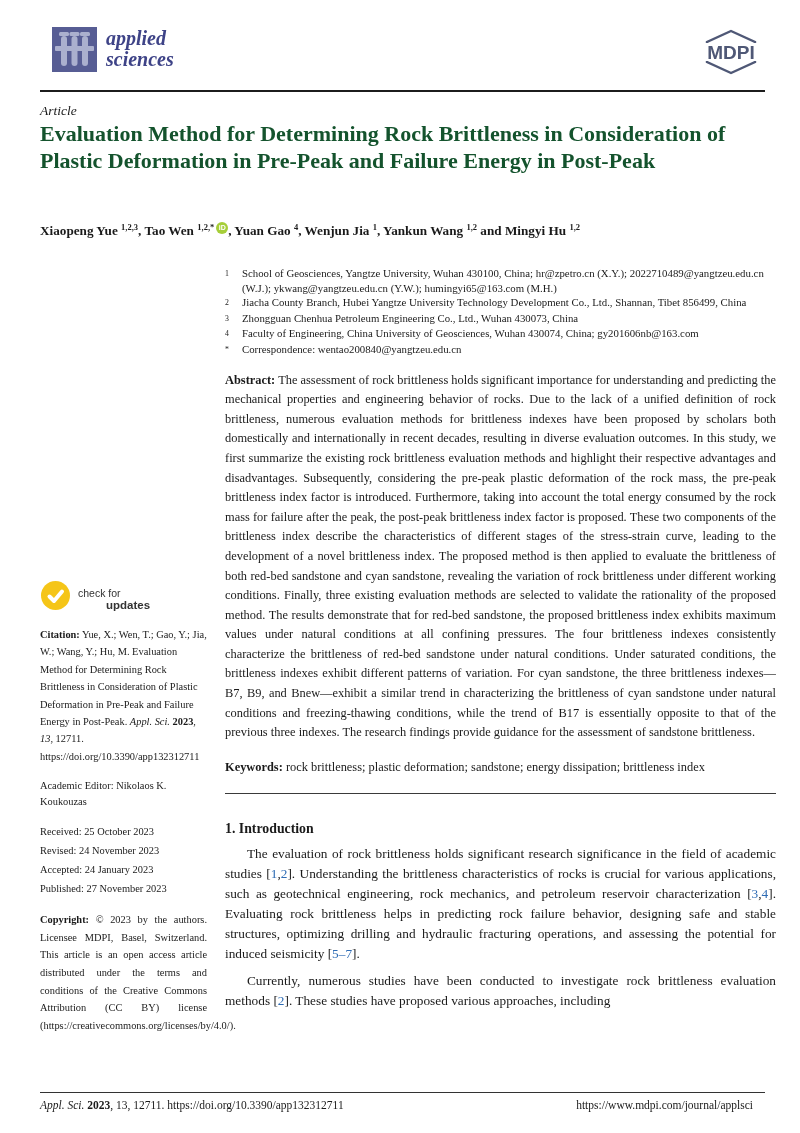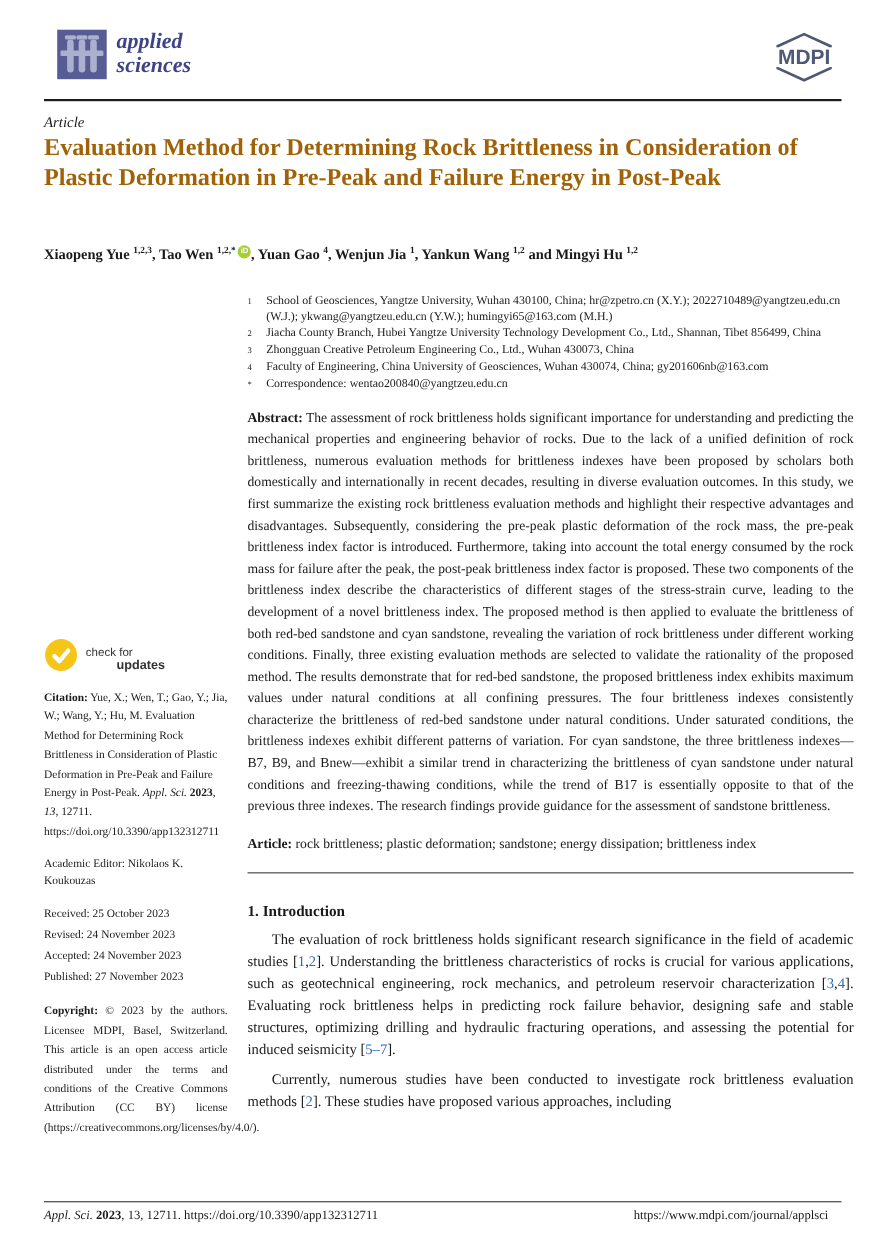--- a/index.html
+++ b/index.html
@@ -9,21 +9,21 @@
   
   .hdr{position:absolute;top:27px;left:40px;right:35px;display:flex;justify-content:space-between;align-items:flex-start;padding-left:12px;}
   .jlogo{display:flex;align-items:flex-start;gap:9px;}
   .logo-box{width:45px;height:45px;background:#575D94;display:flex;align-items:center;justify-content:center;}
   .logo-text{font-style:italic;font-weight:700;font-size:20px;line-height:21px;color:#3E4387;margin-top:1px;}
   .mdpi{margin-top:2px;text-align:center;}
 
   .header-rule{position:absolute;top:90px;left:40px;right:35px;border-top:2px solid #1c1c1c;}
 
   .article-type{position:absolute;top:103px;left:40px;font-style:italic;font-size:13.5px;}
-  .title{position:absolute;top:120px;left:40px;width:716px;margin:0;font-size:22px;font-weight:700;line-height:27px;color:#a16207;}
+  .title{position:absolute;top:120px;left:40px;width:716px;margin:0;font-size:22px;font-weight:700;line-height:27px;color:#14532d;}
   .authors{position:absolute;top:222px;left:40px;width:726px;font-size:13.2px;font-weight:700;line-height:18px;}
   .authors sup{font-size:8.5px;vertical-align:super;line-height:0;}
   .orcid{display:inline-block;width:12px;height:12px;border-radius:50%;background:#A6CE39;color:#fff;
          font:700 7px "Liberation Sans",sans-serif;text-align:center;line-height:12px;vertical-align:super;margin-left:2px;}
 
   
   .main-col{position:absolute;left:225px;top:266px;width:551px;}
   .aff{display:flex;font-size:10.8px;line-height:14.6px;}
   .aff-m{flex:0 0 17px;font-size:7.8px;vertical-align:top;padding-top:1px;}
   .aff-t{flex:1;}
@@ -99,35 +99,35 @@
       <div class="aff">
         <span class="aff-m">1</span>
         <span class="aff-t">School of Geosciences, Yangtze University, Wuhan 430100, China; hr@zpetro.cn (X.Y.); 2022710489@yangtzeu.edu.cn (W.J.); ykwang@yangtzeu.edu.cn (Y.W.); humingyi65@163.com (M.H.)</span>
       </div>
       <div class="aff">
         <span class="aff-m">2</span>
         <span class="aff-t">Jiacha County Branch, Hubei Yangtze University Technology Development Co., Ltd., Shannan, Tibet 856499, China</span>
       </div>
       <div class="aff">
         <span class="aff-m">3</span>
-        <span class="aff-t">Zhongguan Creative Petroleum Engineering Co., Ltd., Wuhan 430073, China</span>
+        <span class="aff-t">Zhongguan Chenhua Petroleum Engineering Co., Ltd., Wuhan 430073, China</span>
       </div>
       <div class="aff">
         <span class="aff-m">4</span>
         <span class="aff-t">Faculty of Engineering, China University of Geosciences, Wuhan 430074, China; gy201606nb@163.com</span>
       </div>
       <div class="aff">
         <span class="aff-m">*</span>
         <span class="aff-t">Correspondence: wentao200840@yangtzeu.edu.cn</span>
       </div>
     </div>
 
     <p class="abstract"><b>Abstract:</b> <span>The assessment of rock brittleness holds significant importance for understanding and predicting the mechanical properties and engineering behavior of rocks. Due to the lack of a unified definition of rock brittleness, numerous evaluation methods for brittleness indexes have been proposed by scholars both domestically and internationally in recent decades, resulting in diverse evaluation outcomes. In this study, we first summarize the existing rock brittleness evaluation methods and highlight their respective advantages and disadvantages. Subsequently, considering the pre-peak plastic deformation of the rock mass, the pre-peak brittleness index factor is introduced. Furthermore, taking into account the total energy consumed by the rock mass for failure after the peak, the post-peak brittleness index factor is proposed. These two components of the brittleness index describe the characteristics of different stages of the stress-strain curve, leading to the development of a novel brittleness index. The proposed method is then applied to evaluate the brittleness of both red-bed sandstone and cyan sandstone, revealing the variation of rock brittleness under different working conditions. Finally, three existing evaluation methods are selected to validate the rationality of the proposed method. The results demonstrate that for red-bed sandstone, the proposed brittleness index exhibits maximum values under natural conditions at all confining pressures. The four brittleness indexes consistently characterize the brittleness of red-bed sandstone under natural conditions. Under saturated conditions, the brittleness indexes exhibit different patterns of variation. For cyan sandstone, the three brittleness indexes—B7, B9, and Bnew—exhibit a similar trend in characterizing the brittleness of cyan sandstone under natural conditions and freezing-thawing conditions, while the trend of B17 is essentially opposite to that of the previous three indexes. The research findings provide guidance for the assessment of sandstone brittleness.</span></p>
 
-    <p class="keywords"><b>Article:</b> <span>rock brittleness; plastic deformation; sandstone; energy dissipation; brittleness index</span></p>
+    <p class="keywords"><b>Keywords:</b> <span>rock brittleness; plastic deformation; sandstone; energy dissipation; brittleness index</span></p>
 
     <hr class="kw-rule">
 
     <h2 class="sec-h">1. Introduction</h2>
 
     <p class="body-p">The evaluation of rock brittleness holds significant research significance in the field of academic studies [<a class="ref">1</a>,<a class="ref">2</a>]. Understanding the brittleness characteristics of rocks is crucial for various applications, such as geotechnical engineering, rock mechanics, and petroleum reservoir characterization [<a class="ref">3</a>,<a class="ref">4</a>]. Evaluating rock brittleness helps in predicting rock failure behavior, designing safe and stable structures, optimizing drilling and hydraulic fracturing operations, and assessing the potential for induced seismicity [<a class="ref">5–7</a>].</p>
     <p class="body-p">Currently, numerous studies have been conducted to investigate rock brittleness evaluation methods [<a class="ref">2</a>]. These studies have proposed various approaches, including</p>
   </div>
 
   <aside class="sidebar">
@@ -142,21 +142,21 @@
       </span>
     </div>
 
     <p class="citation"><b>Citation:</b> Yue, X.; Wen, T.; Gao, Y.; Jia, W.; Wang, Y.; Hu, M. Evaluation Method for Determining Rock Brittleness in Consideration of Plastic Deformation in Pre-Peak and Failure Energy in Post-Peak. <i>Appl. Sci. </i><b>2023</b>, <i>13</i>, 12711. https://doi.org/10.3390/app132312711</p>
 
     <p class="editor">Academic Editor: Nikolaos K. Koukouzas</p>
 
     <div class="dates">
       <div>Received: 25 October 2023</div>
       <div>Revised: 24 November 2023</div>
-      <div>Accepted: 24 November 2023</div>
+      <div>Accepted: 24 January 2023</div>
       <div>Published: 27 November 2023</div>
     </div>
 
 
     <p class="copyright"><b>Copyright:</b> © 2023 by the authors. Licensee MDPI, Basel, Switzerland. This article is an open access article distributed under the terms and conditions of the Creative Commons Attribution (CC BY) license (https://creativecommons.org/licenses/by/4.0/).</p>
   </aside>
 
   <div class="footer-rule"></div>
   <div class="footer-row">
     <span><i>Appl. Sci. </i><b>2023</b>, 13, 12711. https://doi.org/10.3390/app132312711</span>

